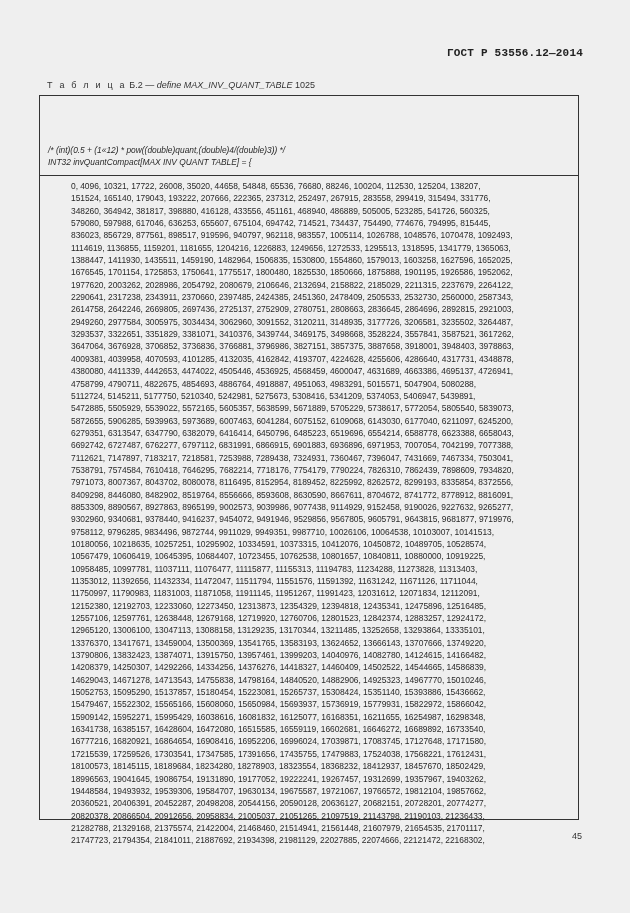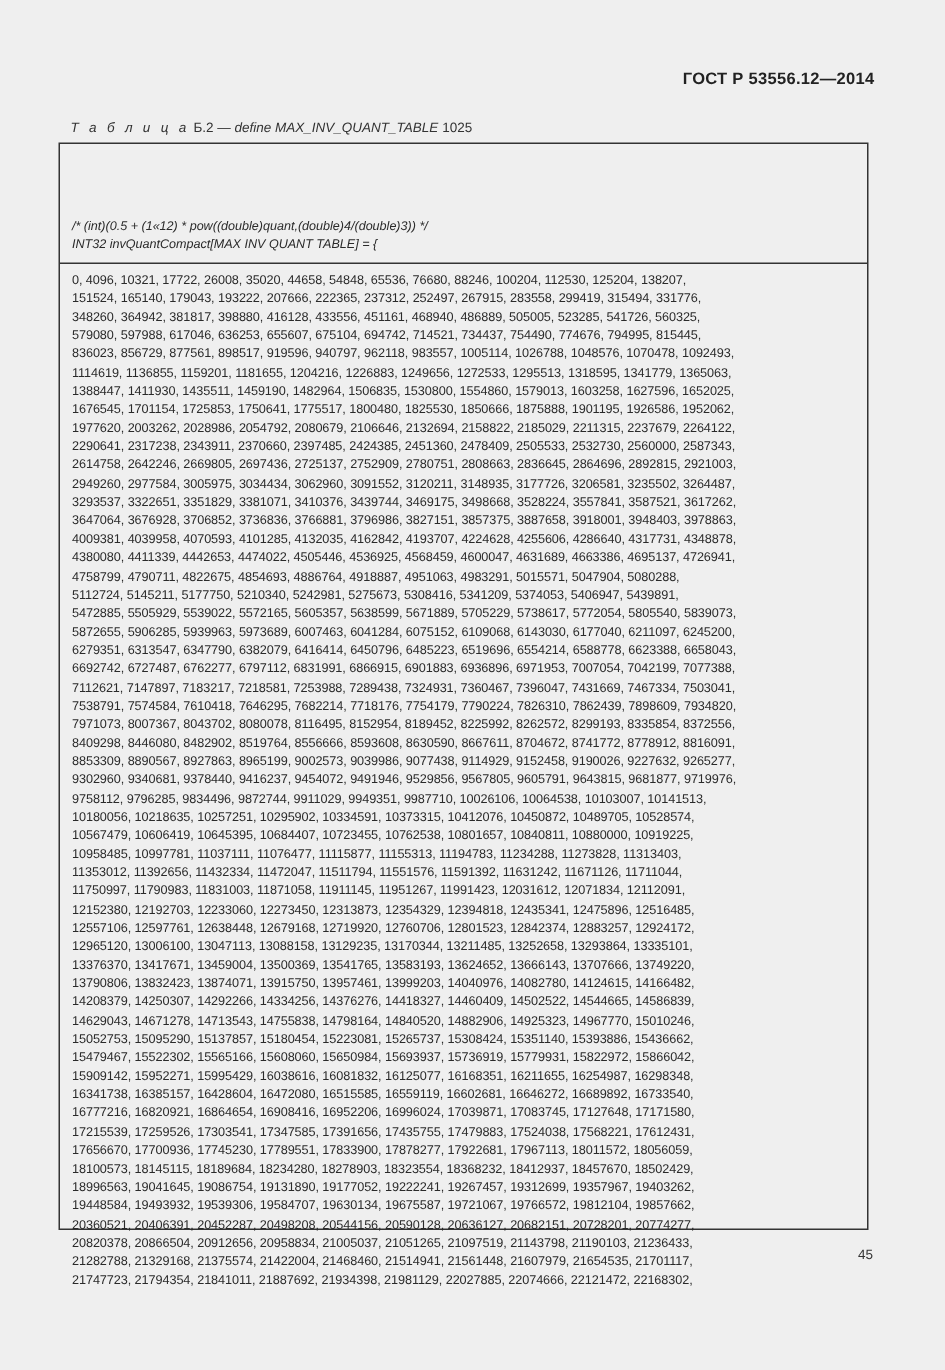--- a/index.html
+++ b/index.html
@@ -6,46 +6,46 @@
   body {
     width: 630px; height: 913px;
     background: #efefef;
     font-family: "Liberation Sans", sans-serif;
     color: #2a2a2a;
     position: relative;
     overflow: hidden;
   }
   .doc-header {
     position: absolute; top: 47px; right: 47px;
-    font-size: 11px; font-weight: bold; letter-spacing: 0.2px; color: #222;
+    font-size: 11px; font-weight: bold; letter-spacing: 0.2px; color: #222; font-family: Liberation Mono, monospace;
   }
   .table-caption {
     position: absolute; top: 80px; left: 47px;
     font-size: 9px; color: #333;
   }
-  .table-caption .spaced { letter-spacing: 2.2px; font-style: italic; }
+  .table-caption .spaced { letter-spacing: 2.2px; }
   .table-caption i { font-style: italic; margin-top: 25px; }
   .table-box {
     position: absolute; top: 95px; left: 39px;
     width: 540px; height: 725px;
     border: 1px solid #333;
     box-sizing: border-box;
   }
   .table-head {
     border-bottom: 1px solid #333;
     padding: 3px 5px 3px 8px;
     font-size: 8.4px; font-style: italic; line-height: 11.5px;
     height: 34px; box-sizing: border-box; margin-top: 46px;
   }
   .table-body {
     padding: 4px 4px 0 8px;
     font-size: 8.45px; line-height: 12.35px;
     letter-spacing: -0.05px;
   }
-  .row { white-space: nowrap; }
+  .row { white-space: nowrap; margin-left: 23px; }
   .page-number {
     position: absolute; top: 831px; right: 48px;
     font-size: 9px; color: #333; text-align: right;
   }
 </style>
 </head>
 <body>
 
 <div class="doc-header">ГОСТ Р 53556.12—2014</div>
 
@@ -102,21 +102,20 @@
       <div class="row">13376370, 13417671, 13459004, 13500369, 13541765, 13583193, 13624652, 13666143, 13707666, 13749220,</div>
       <div class="row">13790806, 13832423, 13874071, 13915750, 13957461, 13999203, 14040976, 14082780, 14124615, 14166482,</div>
       <div class="row">14208379, 14250307, 14292266, 14334256, 14376276, 14418327, 14460409, 14502522, 14544665, 14586839,</div>
       <div class="row">14629043, 14671278, 14713543, 14755838, 14798164, 14840520, 14882906, 14925323, 14967770, 15010246,</div>
       <div class="row">15052753, 15095290, 15137857, 15180454, 15223081, 15265737, 15308424, 15351140, 15393886, 15436662,</div>
       <div class="row">15479467, 15522302, 15565166, 15608060, 15650984, 15693937, 15736919, 15779931, 15822972, 15866042,</div>
       <div class="row">15909142, 15952271, 15995429, 16038616, 16081832, 16125077, 16168351, 16211655, 16254987, 16298348,</div>
       <div class="row">16341738, 16385157, 16428604, 16472080, 16515585, 16559119, 16602681, 16646272, 16689892, 16733540,</div>
       <div class="row">16777216, 16820921, 16864654, 16908416, 16952206, 16996024, 17039871, 17083745, 17127648, 17171580,</div>
       <div class="row">17215539, 17259526, 17303541, 17347585, 17391656, 17435755, 17479883, 17524038, 17568221, 17612431,</div>
-      <div class="row">17656670, 17700936, 17745230, 17789551, 17833900, 17878277, 17922681, 17967113,  18011572, 18056059,</div>
       <div class="row">18100573, 18145115, 18189684, 18234280, 18278903, 18323554, 18368232, 18412937, 18457670, 18502429,</div>
       <div class="row">18996563, 19041645, 19086754, 19131890, 19177052, 19222241, 19267457, 19312699, 19357967, 19403262,</div>
       <div class="row">19448584, 19493932, 19539306, 19584707, 19630134, 19675587, 19721067, 19766572, 19812104, 19857662,</div>
       <div class="row">20360521, 20406391, 20452287, 20498208, 20544156, 20590128, 20636127, 20682151, 20728201, 20774277,</div>
       <div class="row">20820378, 20866504, 20912656, 20958834, 21005037, 21051265, 21097519, 21143798, 21190103, 21236433,</div>
       <div class="row">21282788, 21329168, 21375574, 21422004, 21468460, 21514941, 21561448, 21607979, 21654535, 21701117,</div>
       <div class="row">21747723, 21794354, 21841011, 21887692, 21934398, 21981129, 22027885, 22074666, 22121472, 22168302,</div>
     </div>
 </div>
 

